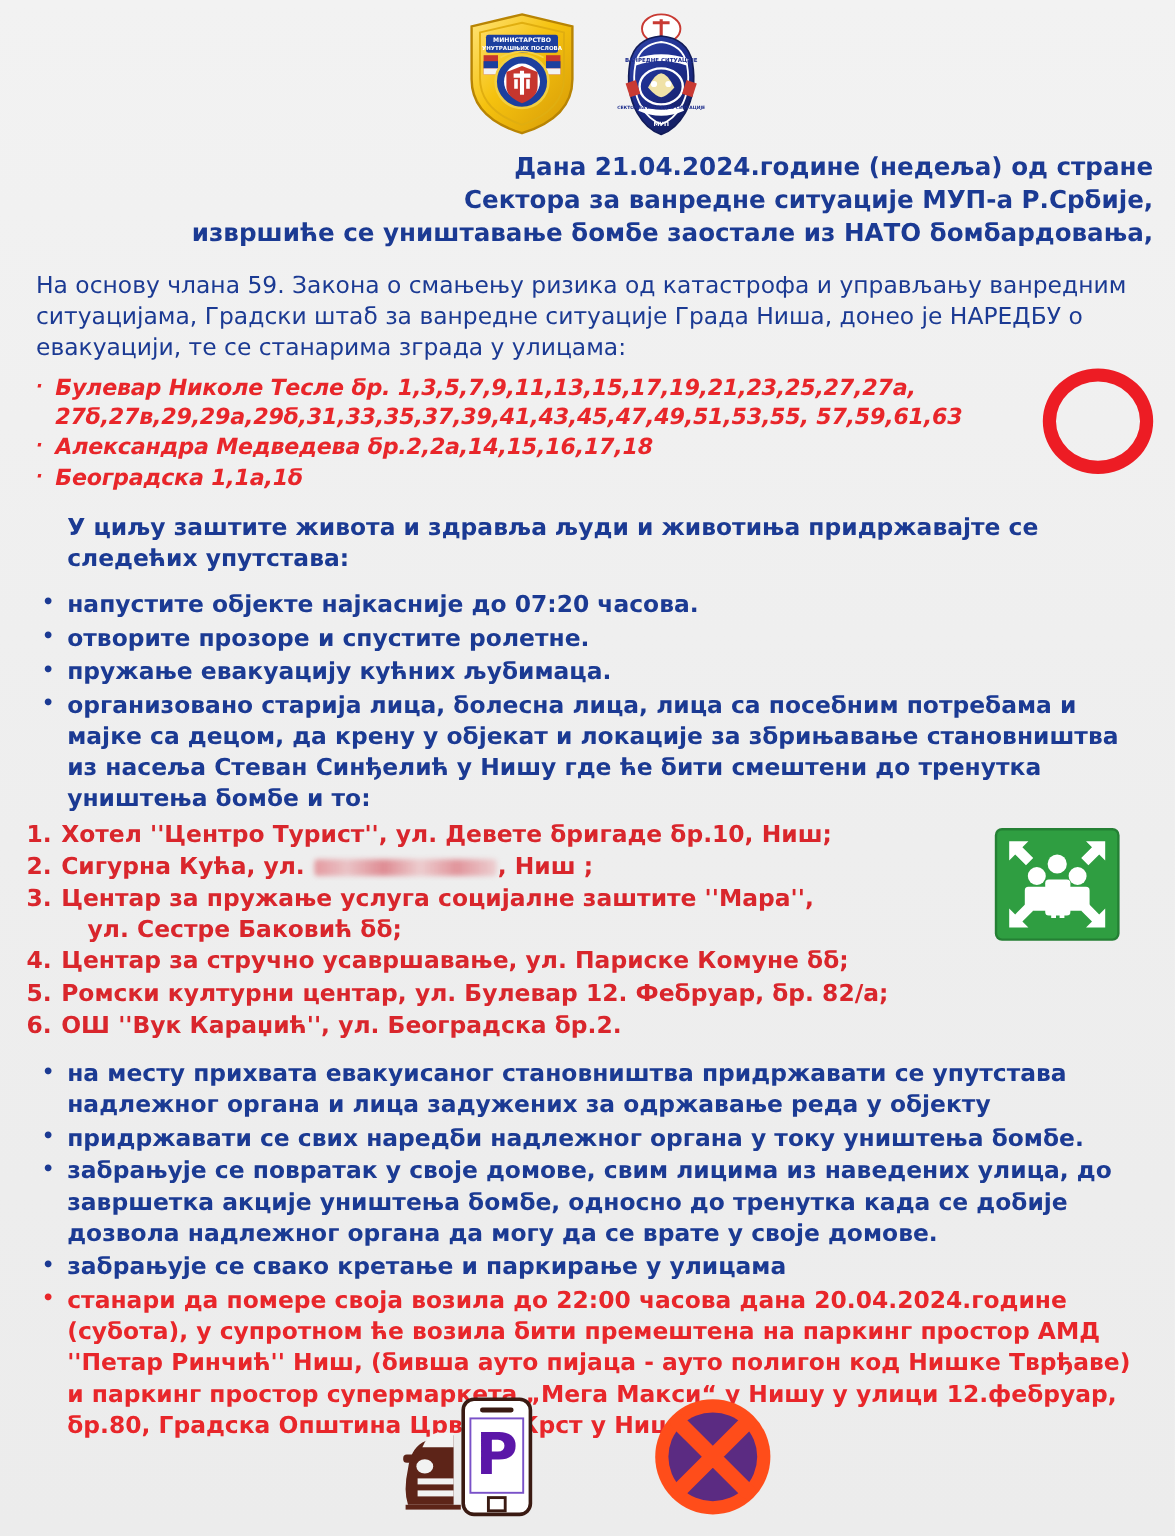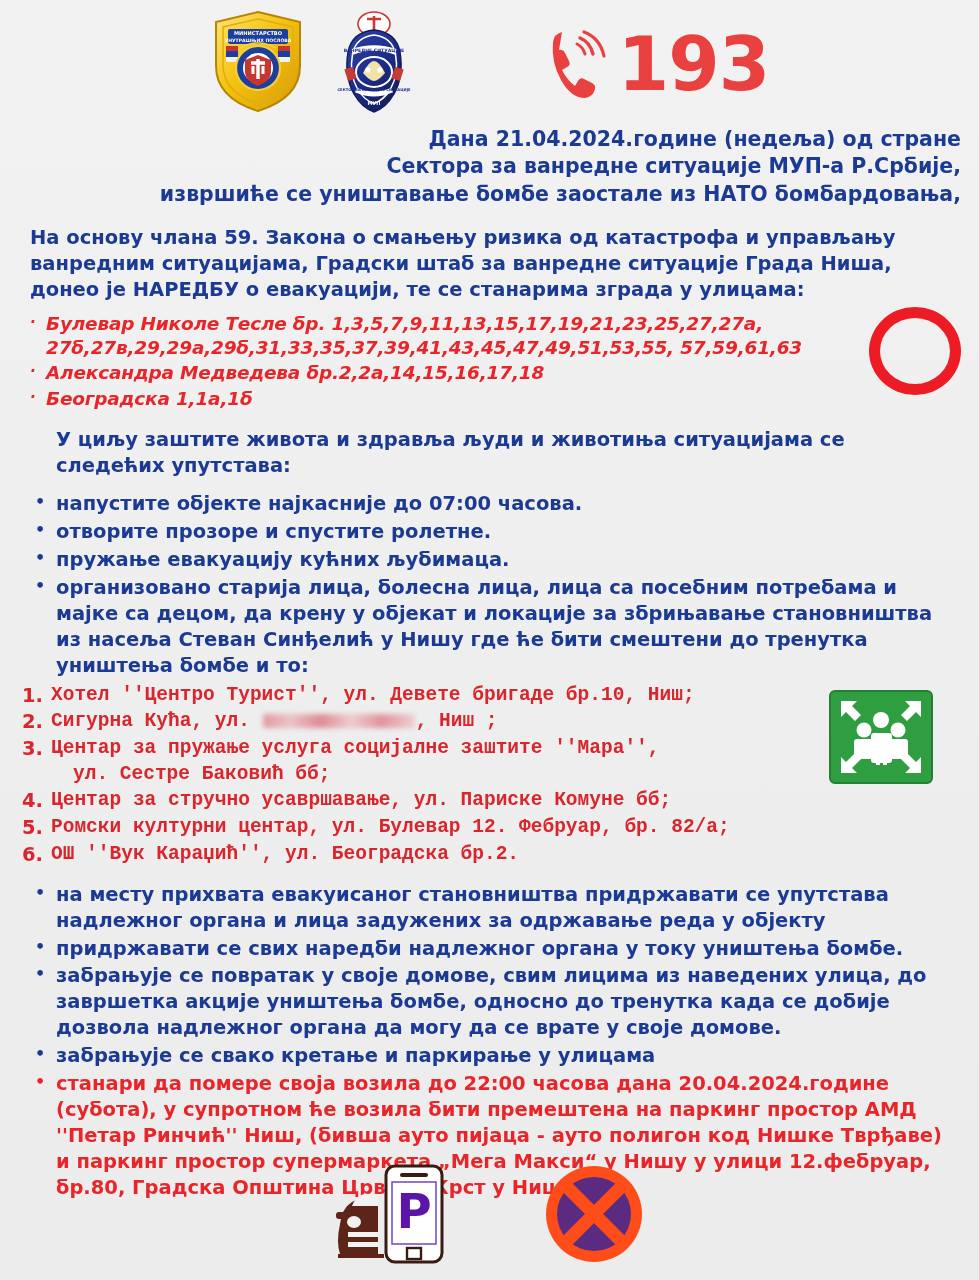--- a/index.html
+++ b/index.html
@@ -70,21 +70,21 @@
     font-size: 20.5px;
     line-height: 1.33;
     margin-top: 12px;
     padding: 0 18px;
   }
   .subtitle .ln { display: block; white-space: nowrap; }
 
   
   .legal {
     color: #1b3a93;
-    font-weight: 700;
+    font-weight: 400;
     font-size: 19.5px;
     line-height: 1.34;
     margin: 17px 26px 0 30px;
     text-align: left;
   }
 
   .street-block {
     margin: 9px 0 0 0;
     padding: 0;
     position: relative;
@@ -172,21 +172,21 @@
     font-size: 19.5px;
     line-height: 1.32;
     margin-bottom: 1px;
   }
   .shelters > li .num {
     flex: 0 0 28px;
     text-align: right;
     padding-right: 8px;
     box-sizing: border-box;
   }
-  .shelters > li .sh-txt { flex: 1 1 auto; font-family: Liberation Mono, monospace; }
+  .shelters > li .sh-txt { flex: 1 1 auto; }
   .shelters > li .sh-txt .cont { display: block; padding-left: 22px; }
 
   .redacted {
     display: inline-block;
     vertical-align: middle;
     width: 152px;
     height: 14px;
     border-radius: 3px;
     background: linear-gradient(90deg,
       rgba(224,120,128,.72) 0%, rgba(231,160,166,.55) 18%,
@@ -274,32 +274,20 @@
         <circle cx="36" cy="60" r="2.6" fill="#ffffff"></circle>
         <circle cx="48" cy="60" r="2.6" fill="#ffffff"></circle>
         <rect x="14" y="58" width="9" height="12" fill="#c93a33" transform="rotate(-18 18 64)"></rect>
         <rect x="61" y="58" width="9" height="12" fill="#c93a33" transform="rotate(18 66 64)"></rect>
         <path d="M24 80 q18 8 36 0" fill="none" stroke="#ffffff" stroke-width="5"></path>
         <text x="42" y="81" font-size="3.7" fill="#1d2d8c" text-anchor="middle" font-family="'DejaVu Sans',sans-serif" font-weight="bold">СЕКТОР ЗА ВАНРЕДНЕ СИТУАЦИЈЕ</text>
         <text x="42" y="95" font-size="5" fill="#ffffff" text-anchor="middle" font-family="'DejaVu Sans',sans-serif" font-weight="bold">МУП</text>
       </svg>
     </div>
 
-    <div class="hotline">
-      <span>
-        <svg width="64" height="76" viewBox="0 0 64 76" aria-hidden="true">
-          <path d="M16 8 q-8 2 -9 10 q-2 20 8 38 q10 18 24 18 q8 -1 10 -9 q1 -4 -3 -6 l-8 -4 q-4 -2 -6 2 l-3 5
-                   q-8 -6 -13 -16 l5 -3 q4 -2 2 -6 l-4 -8 q-2 -4 -6 -3 z" fill="#e8413f"></path>
-          <path d="M34 14 q10 4 13 16" fill="none" stroke="#e8413f" stroke-width="3.4" stroke-linecap="round"></path>
-          <path d="M38 8 q16 6 20 24" fill="none" stroke="#e8413f" stroke-width="3.2" stroke-linecap="round"></path>
-          <path d="M31 20 q6 3 8 10" fill="none" stroke="#e8413f" stroke-width="3" stroke-linecap="round"></path>
-        </svg>
-      </span>
-      <span class="hotline-number">193</span>
-    </div>
   </div>
 
 
   <div class="subtitle">
     <span class="ln">Дана 21.04.2024.године (недеља) од стране</span>
     <span class="ln">Сектора за ванредне ситуације МУП-а Р.Србије,</span>
     <span class="ln">извршиће се уништавање бомбе заостале из НАТО бомбардовања,</span>
   </div>
 
   <div class="legal">На основу члана 59. Закона о смањењу ризика од катастрофа и управљању ванредним ситуацијама, Градски штаб за ванредне ситуације Града Ниша, донео је НАРЕДБУ о евакуацији, те се станарима зграда у улицама:</div>
@@ -323,26 +311,26 @@
     </div>
 
     <div class="street-item">
       <span class="dash">·</span>
       <span class="txt">
         <span>Београдска 1,1а,1б</span>
       </span>
     </div>
   </div>
 
-  <div class="protect-note">У циљу заштите живота и здравља људи и животиња ситуацијама се следећих упутстава:</div>
+  <div class="protect-note">У циљу заштите живота и здравља људи и животиња придржавајте се следећих упутстава:</div>
 
   <ul class="blue-list">
     <li>
       <span class="bullet">•</span>
-      <span class="li-txt">напустите објекте најкасније до 07:00 часова.</span>
+      <span class="li-txt">напустите објекте најкасније до 07:20 часова.</span>
     </li>
     <li>
       <span class="bullet">•</span>
       <span class="li-txt">отворите прозоре и спустите ролетне.</span>
     </li>
     <li>
       <span class="bullet">•</span>
       <span class="li-txt">пружање евакуацију кућних љубимаца.</span>
     </li>
     <li>

